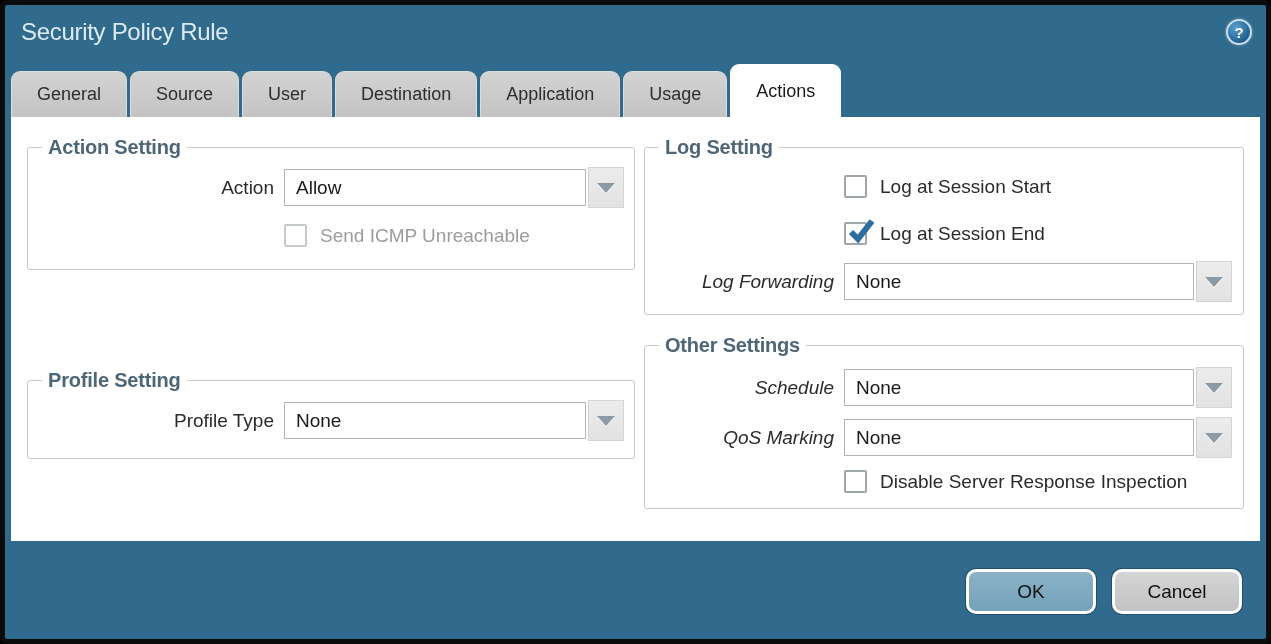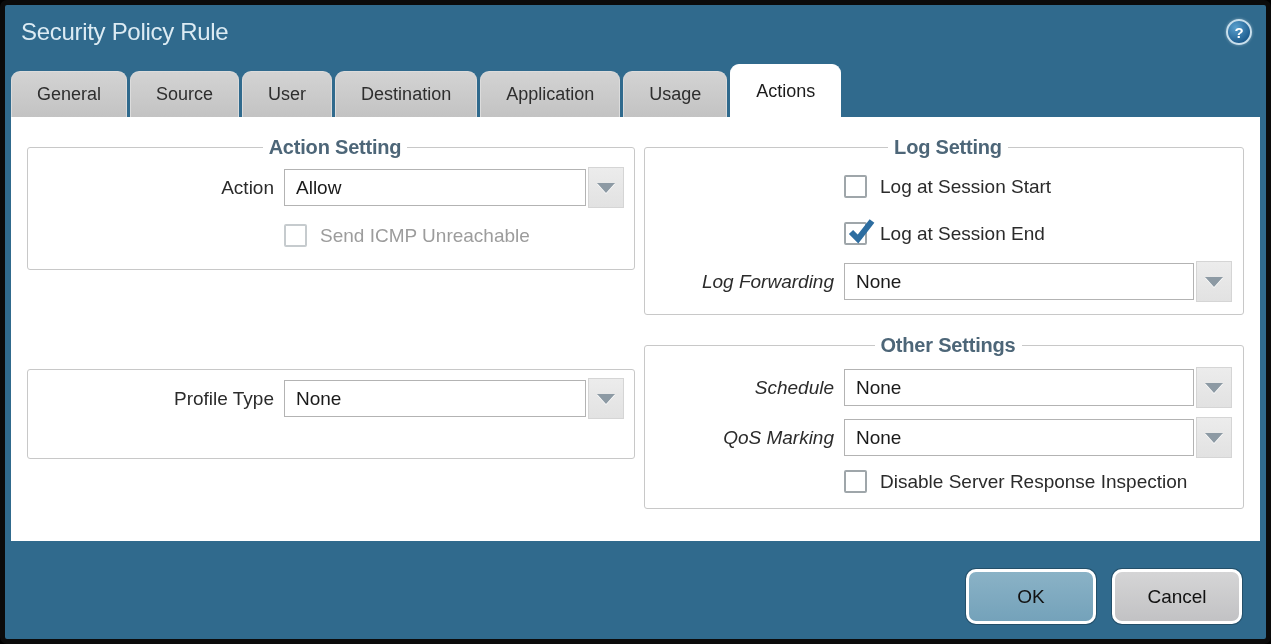--- a/index.html
+++ b/index.html
@@ -56,21 +56,21 @@
     margin:0 6px; height:424px; flex:0 0 424px;
     background:#fff; position:relative;
   }
 
   fieldset{
     position:absolute; margin:0; padding:0 10px 8px 10px;
     border:1px solid #c8c8c8; border-radius:3px;
   }
   legend{
     font-size:20px; font-weight:bold; color:#4d6678;
-    padding:0 6px; margin-left:4px; letter-spacing:-0.2px;text-align:center;
+    padding:0 6px; margin-left:4px; letter-spacing:-0.2px;
   }
   .fs-action  { left:16px;  top:19px;  width:607px; height:134px; }
   .fs-profile { left:16px;  top:252px; width:607px; height:90px;  }
   .fs-log     { left:633px; top:19px;  width:600px; height:179px; }
   .fs-other   { left:633px; top:217px; width:600px; height:175px; }
 
   .row{ display:flex; align-items:center; }
   .row .lbl{
     text-align:right; padding-right:10px;
     font-size:19px; color:#2b2b2b; white-space:nowrap;
@@ -123,21 +123,21 @@
   .fs-other .row-sched { margin-top:10px; }
   .fs-other .row-qos   { margin-top:9px; }
   .fs-other .row-dsri  { margin-top:12px; margin-left:189px; }
 
   
   .footer{
     flex:1; display:flex; justify-content:flex-end; align-items:flex-start;
     padding:28px 24px 0 0; gap:16px;
   }
   .btn{
-    min-width:130px; height:55px;
+    min-width:130px; height:45px;
     border-radius:10px; border:3px solid #fff;
     box-shadow:0 0 0 1px rgba(0,0,0,.25);
     font-size:19px; color:#111; cursor:pointer;
     display:flex; align-items:center; justify-content:center;
     font-family:"Liberation Sans", sans-serif;
   }
   .btn-ok{ background:linear-gradient(#8ab2c6,#74a2ba); }
   .btn-cancel{ background:linear-gradient(#d5d5d6,#c2c2c4); }
 </style>
 </head>
@@ -178,20 +178,21 @@
 
       <div class="cbrow row-icmp" data-disabled="true">
         <div class="checkbox" data-state="false">
           
         </div>
         <div class="cb-label">Send ICMP Unreachable</div>
       </div>
     </fieldset>
 
     <fieldset class="fs-profile">
+      <legend>Profile Setting</legend>
 
       <div class="row row-ptype">
         <div class="lbl">Profile Type</div>
         <div class="select w-left">
           <div class="val">None</div>
           <div class="dd-btn">
             <div class="dd-arrow"></div>
           </div>
         </div>
       </div>

